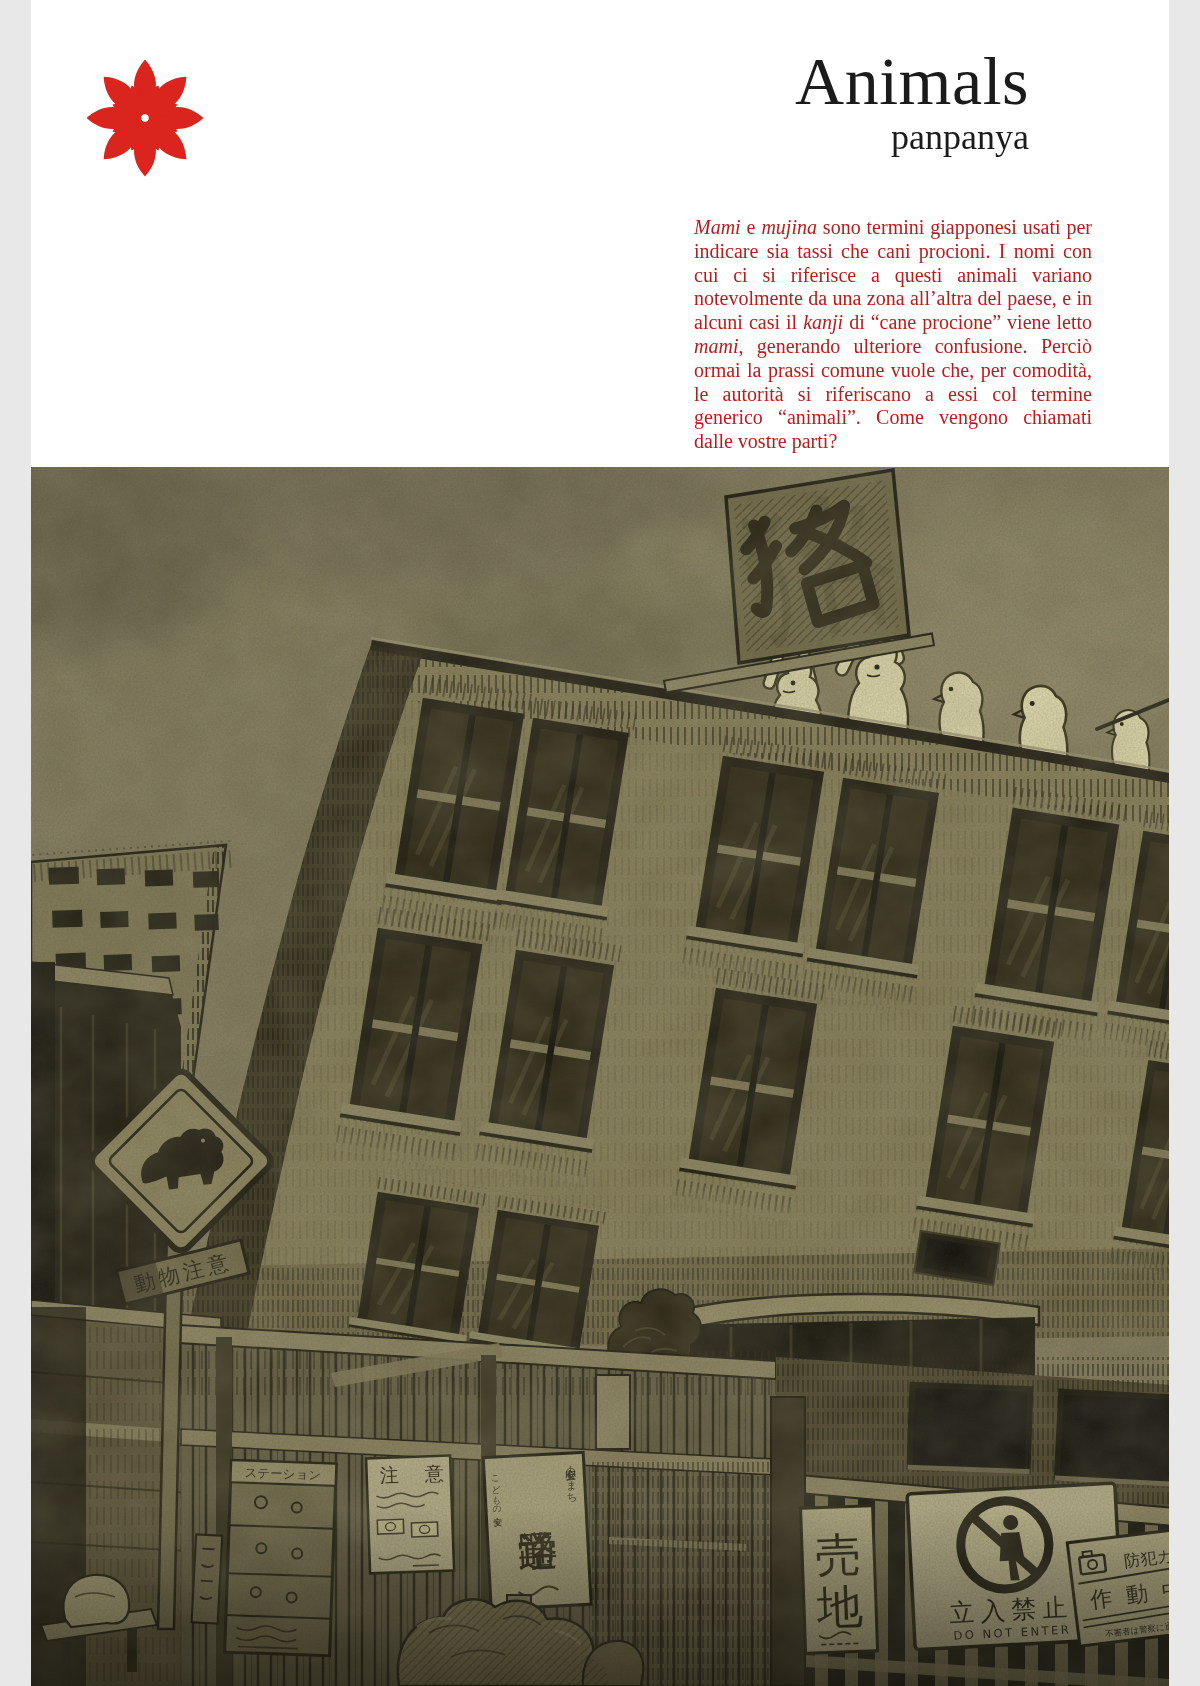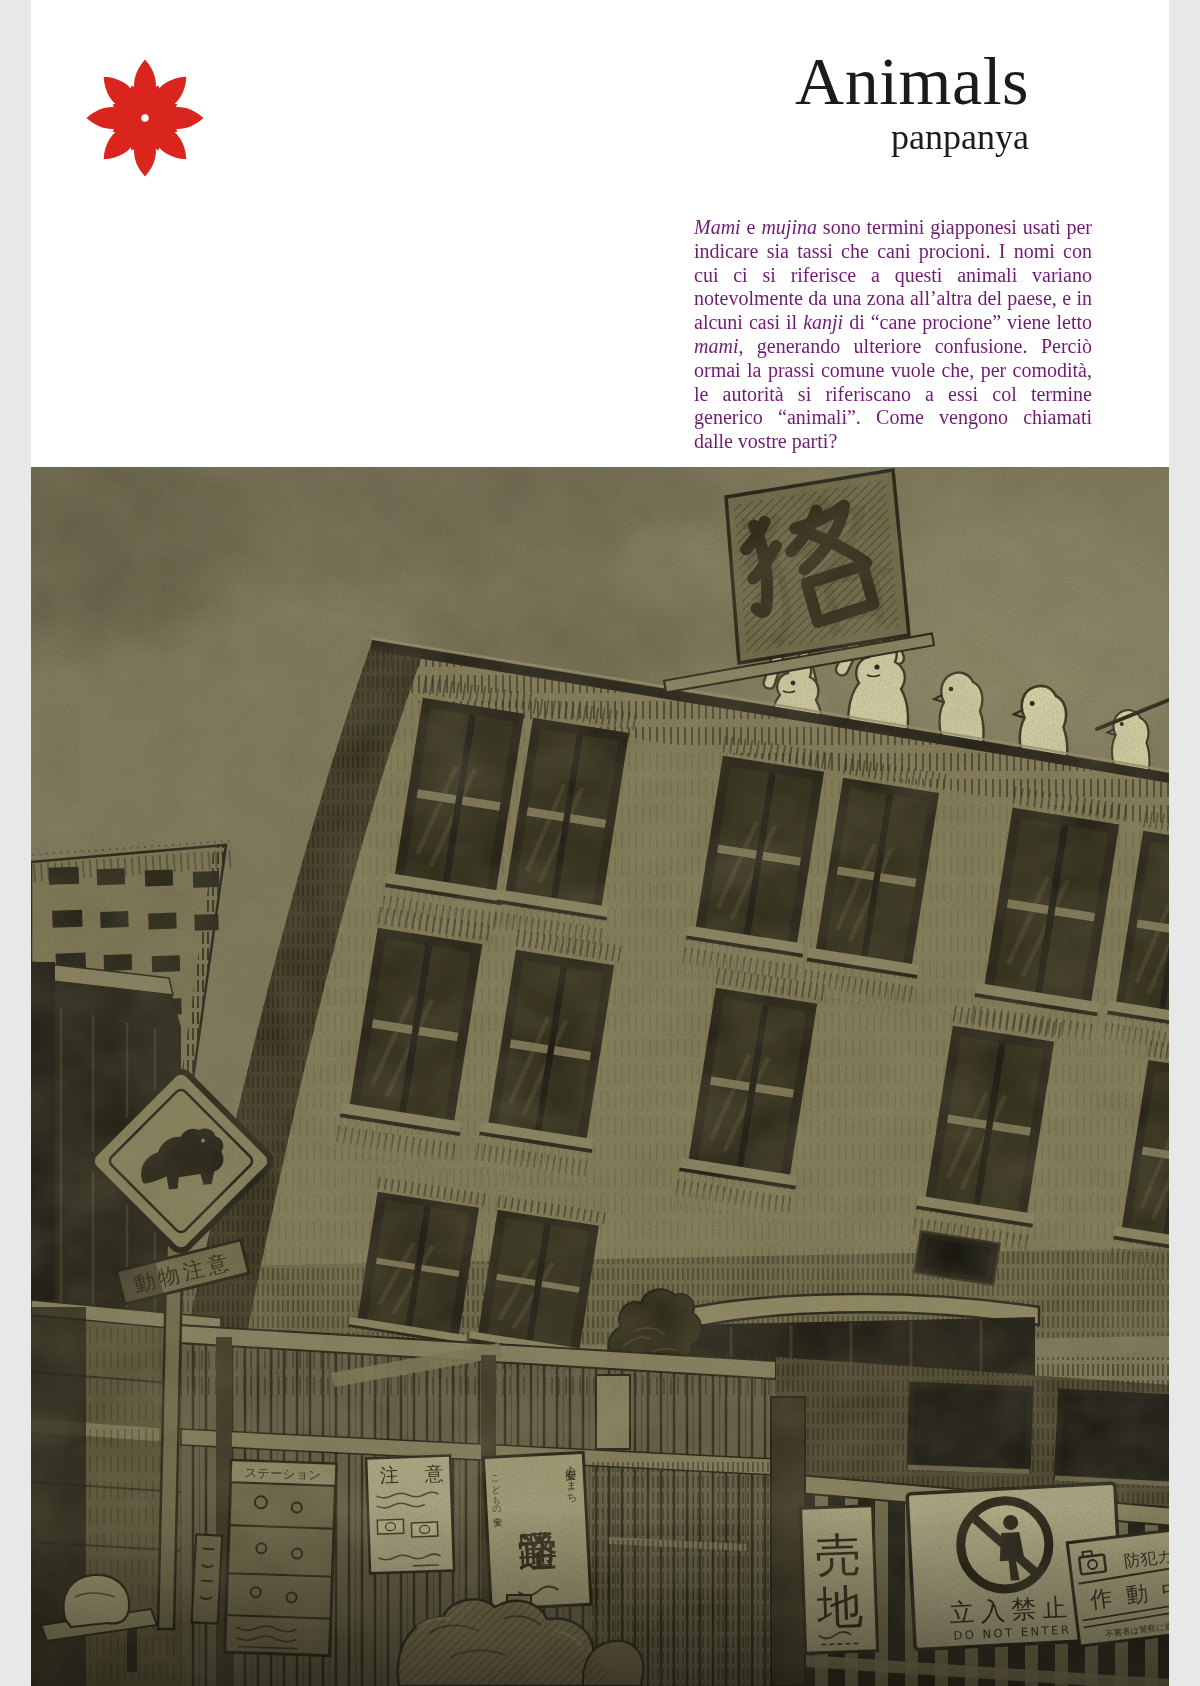--- a/index.html
+++ b/index.html
@@ -3,21 +3,21 @@
 <meta charset="utf-8">
 <style>
   html,body{margin:0;padding:0;background:#e8e8e8;}
   .page{position:relative;width:1138px;height:1686px;background:#ffffff;margin:0 auto;overflow:hidden;
         font-family:"Liberation Serif","DejaVu Serif",serif;}
   .logo{position:absolute;left:55px;top:56px;width:118px;height:124px;}
   .masthead{position:absolute;top:46px;left:560px;right:140px;text-align:right;color:#1b1b1b;}
   .masthead h1{margin:0;font-size:68px;line-height:1.05;font-weight:400;letter-spacing:.5px;}
   .masthead .author{font-size:36px;line-height:1.05;margin-top:2px;font-weight:400;}
   .intro{position:absolute;top:196px;left:663px;width:398px;text-align:justify;
-         font-size:20px;line-height:23.8px;color:#701a75;}
+         font-size:20px;line-height:23.8px;color:#b91c1c;}
   .intro em{font-style:italic;}
   .artwork{position:absolute;left:0;top:467px;width:1200px;height:1219px;}
   .artwork svg{display:block;width:100%;height:100%;}
   text{font-family:"DejaVu Sans",sans-serif;}
   .vtxt{writing-mode:vertical-rl;}
 </style>
 </head>
 <body>
 
 <div class="page">

